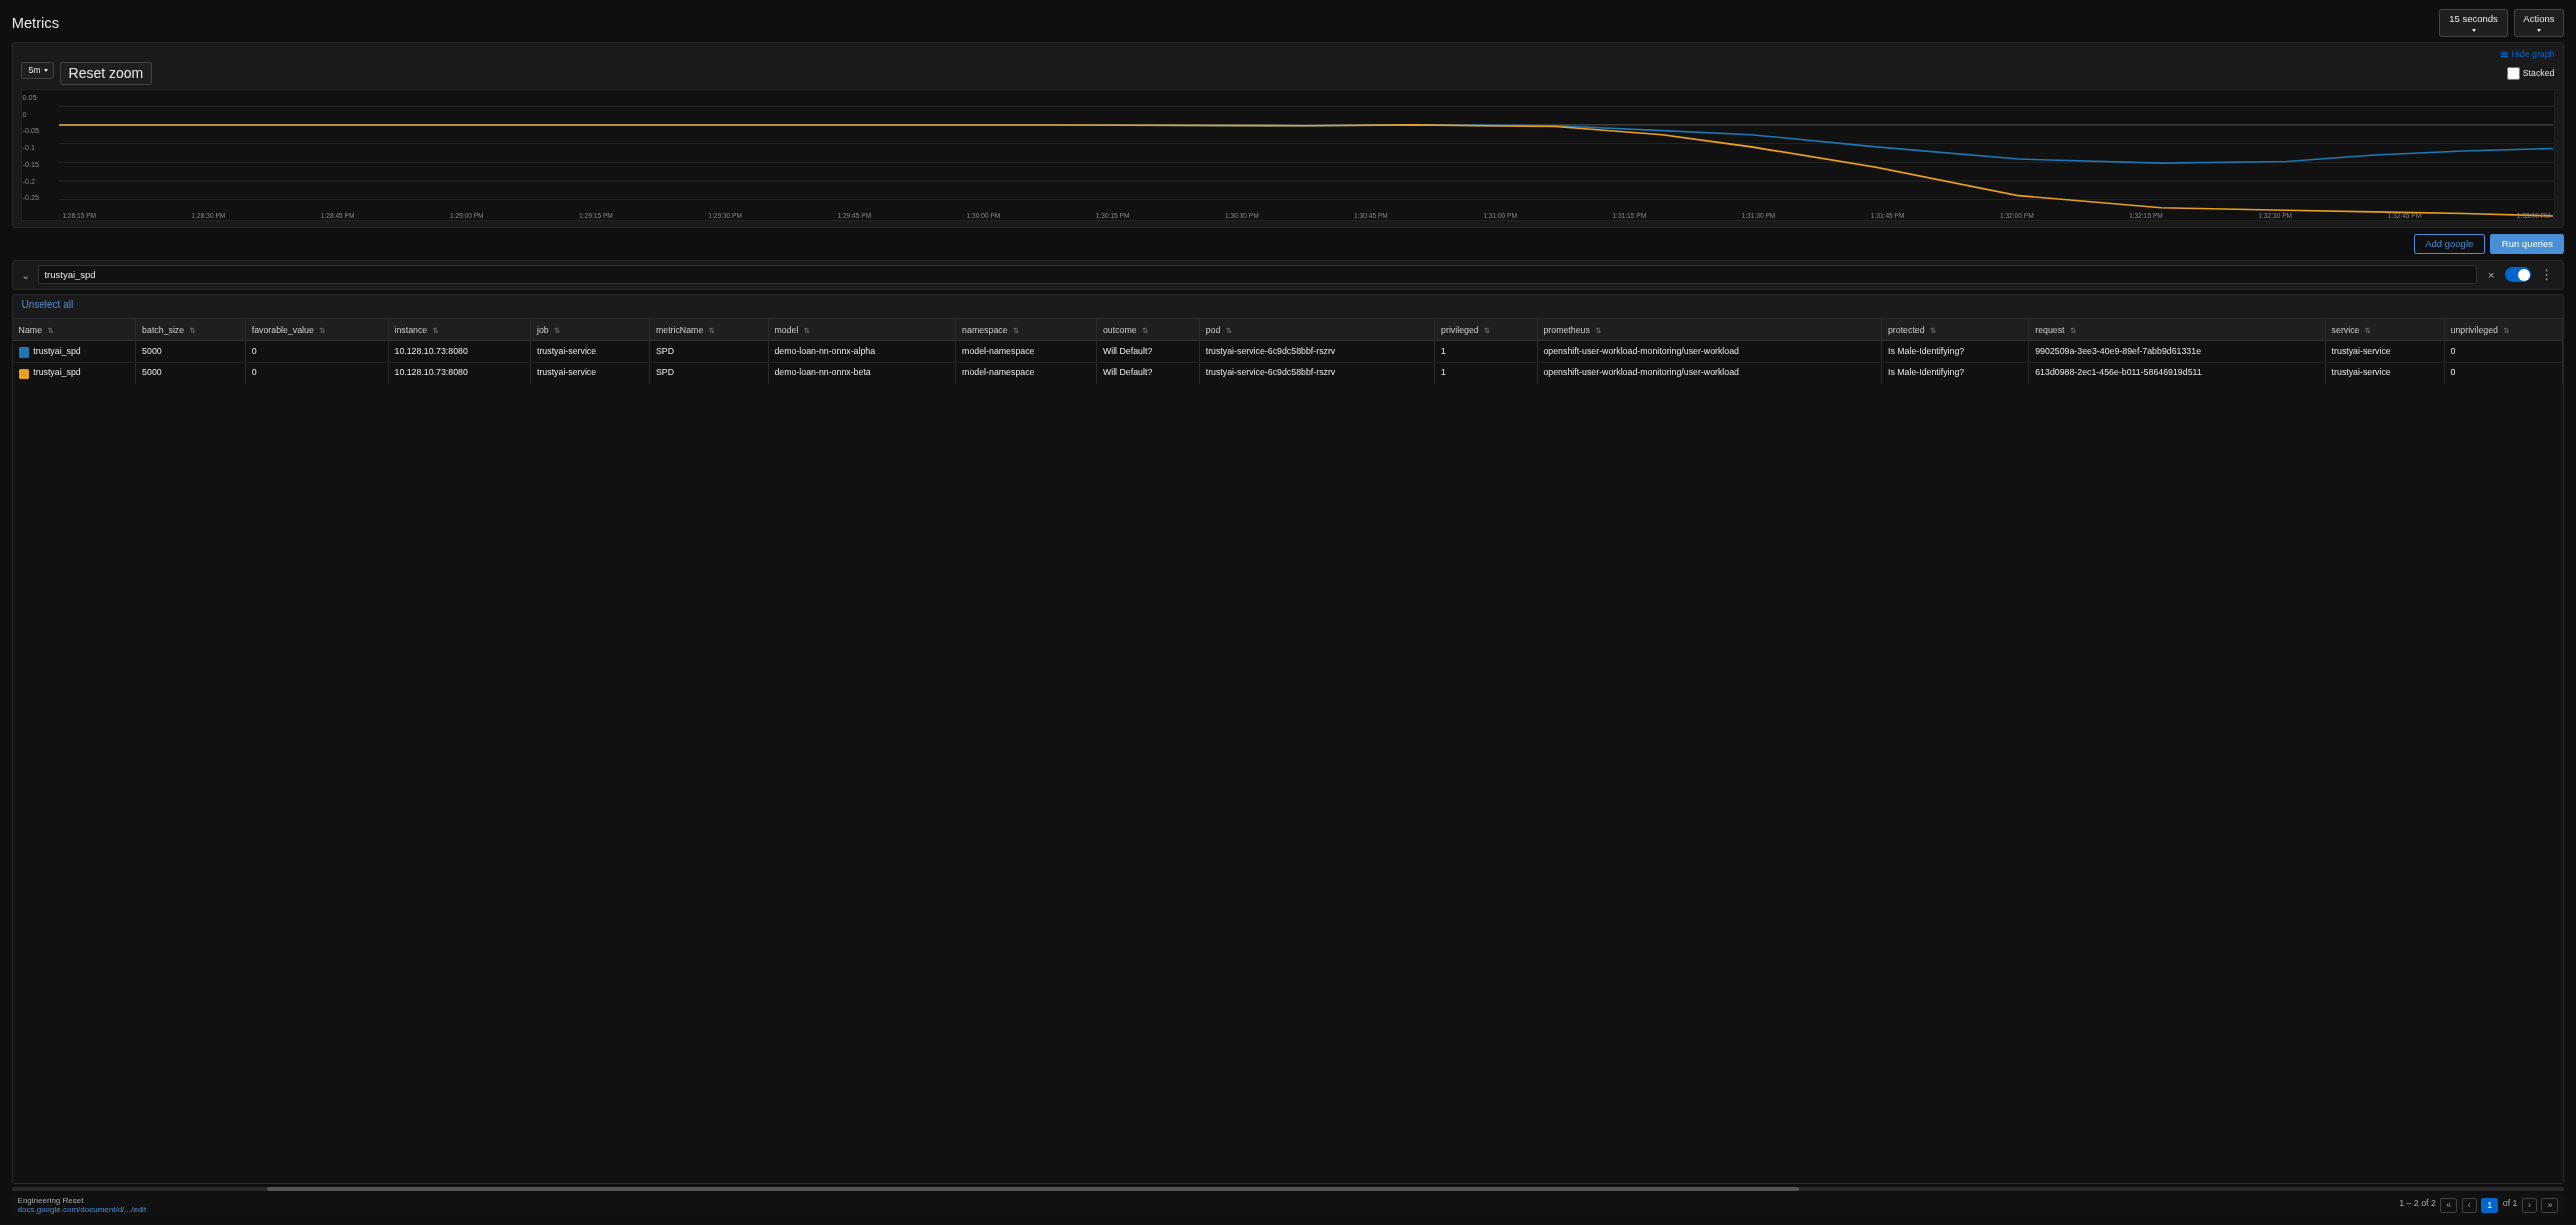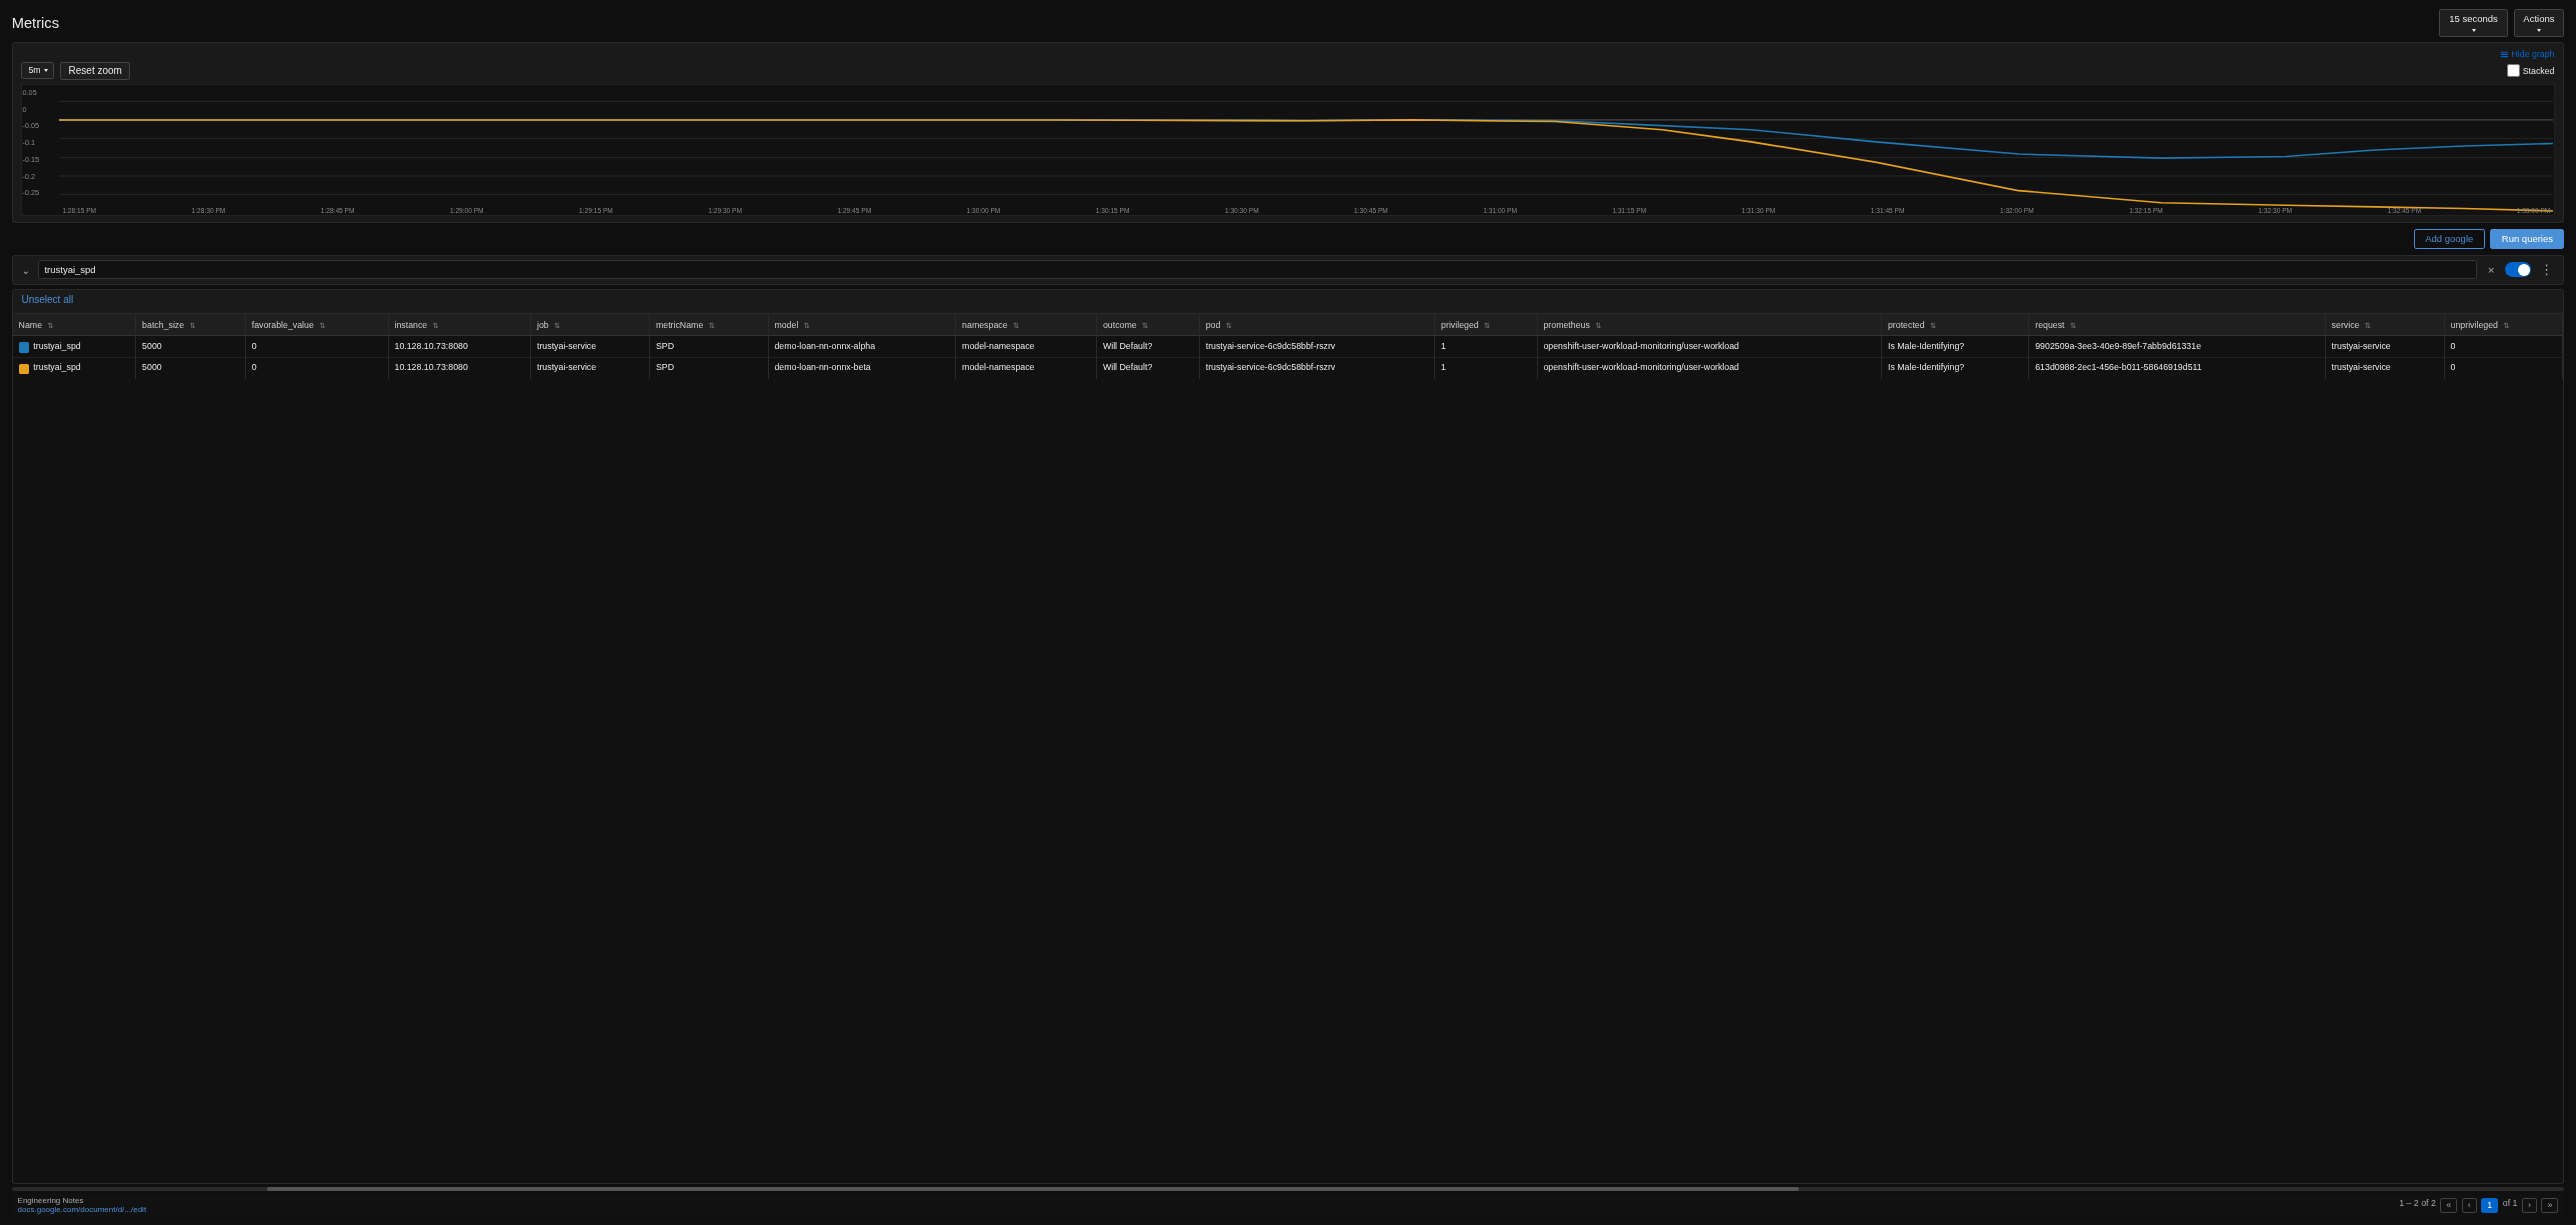--- a/index.html
+++ b/index.html
@@ -97,21 +97,21 @@
       align-items: center;
       gap: 2.9px;
     }
     .reset-zoom-btn {
       background: #1f1f1f;
       border: 0.7px solid #444;
       color: #e8e8e8;
       padding: 2.2px 7.3px;
       border-radius: 2.2px;
       cursor: pointer;
-      font-size: 10px;
+      font-size: 14px;
     }
     .stacked-control {
       display: flex;
       align-items: center;
       gap: 2.9px;
       font-size: 8.8px;
       color: #e8e8e8;
     }
     .stacked-control input[type=checkbox] {
       accent-color: #06c;
@@ -530,21 +530,21 @@
         </tbody>
     </table>
   </div>
 
   <div class="scrollbar-track">
     <div class="scrollbar-thumb"></div>
   </div>
 
   <div class="bottom-bar">
     <div>
-      <div>Engineering Notes</div>
+      <div>Engineering Reset</div>
       <div style="color: #4a90d9;">docs.google.com/document/d/.../edit</div>
     </div>
     <div style="display:flex; gap: 4.4px;">
       <span class="pagination-info">1 – 2 of 2</span>
       <button class="pagination-btn">«</button>
       <button class="pagination-btn">‹</button>
       <span class="pagination-page">1</span>
       <span class="pagination-info">of 1</span>
       <button class="pagination-btn">›</button>
       <button class="pagination-btn">»</button>

